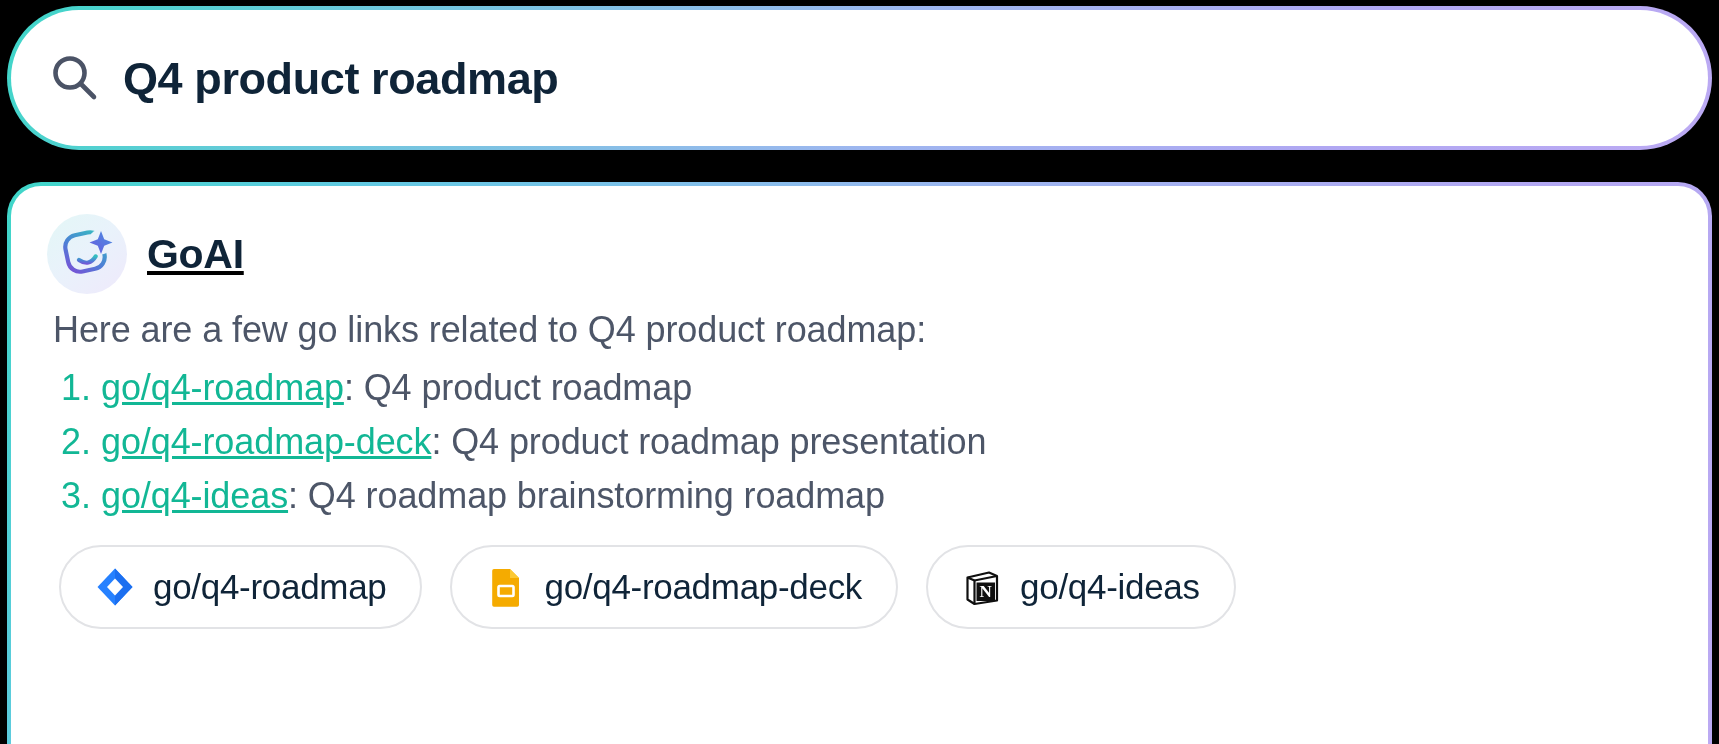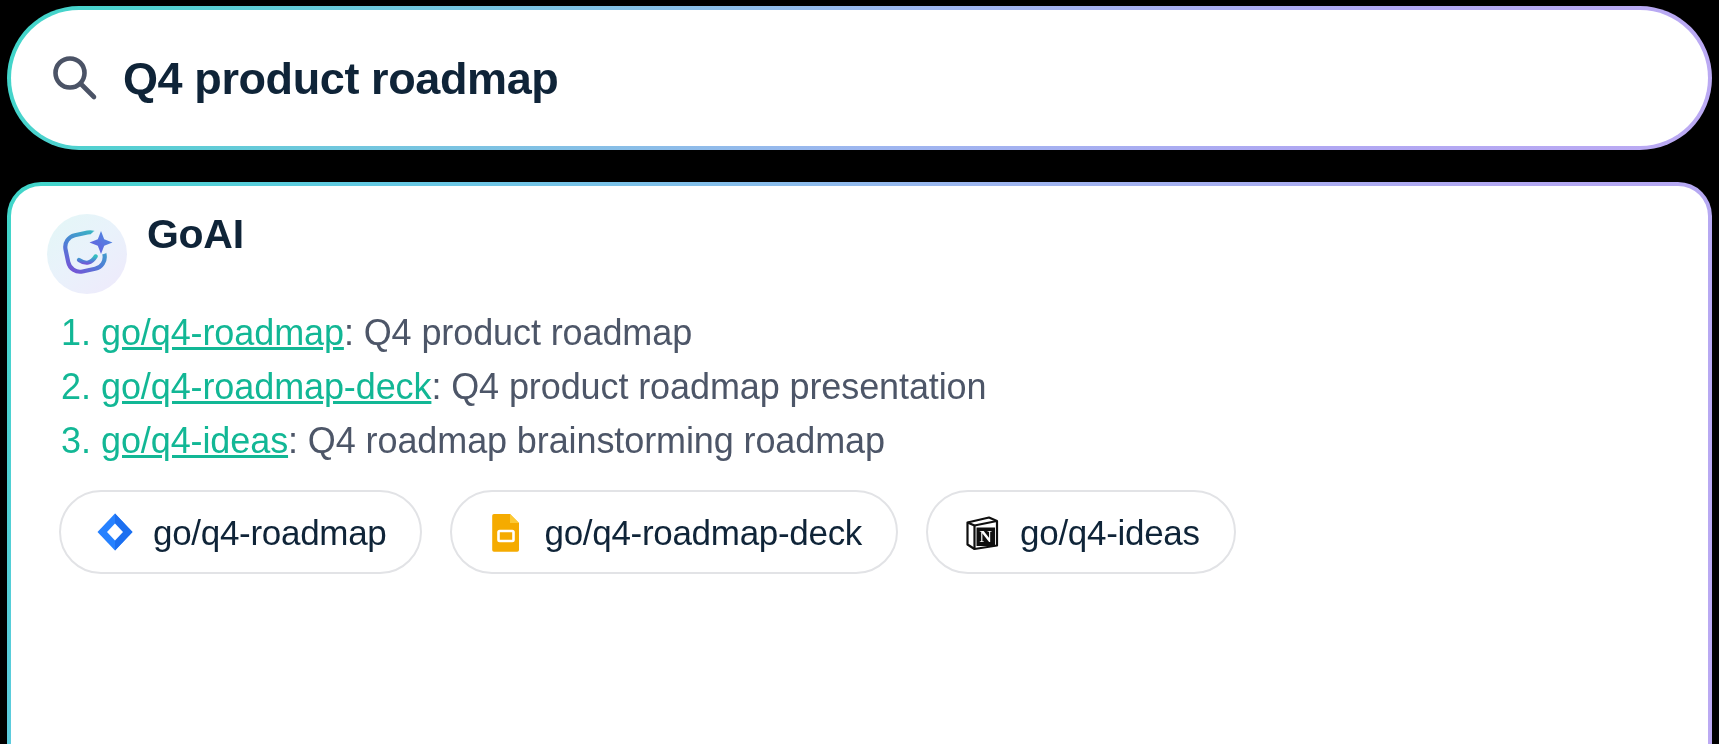--- a/index.html
+++ b/index.html
@@ -76,22 +76,24 @@
     width: 100%;
     height: 100%;
     box-sizing: border-box;
     border-radius: 30px;
     background: #ffffff;
     padding: 28px 36px 0 36px;
   }
 
   .card-head {
     display: flex;
+    align-items: center;
     gap: 20px;
     margin-bottom: 12px;
+    text-decoration: underline;
   }
   .logo-badge {
     width: 80px;
     height: 80px;
     flex: 0 0 80px;
     border-radius: 50%;
     background: linear-gradient(140deg, #e3f7f6 0%, #e9f2fb 48%, #efe9fb 100%);
     display: flex;
     align-items: center;
     justify-content: center;
@@ -216,20 +218,21 @@
               <rect x="6.5" y="6.5" width="37" height="37" rx="12" ry="12" fill="none" stroke="url(#goaiGrad)" stroke-width="4.2" transform="rotate(-12 25 25)"></rect>
             </g>
             <path d="M17.5 31.5 q8.5 9 17 0" fill="none" stroke="url(#goaiGrad)" stroke-width="4.2" stroke-linecap="round" transform="rotate(-12 25 25)"></path>
             <path d="M41 4 L44.2 12.3 L52.5 15.5 L44.2 18.7 L41 27 L37.8 18.7 L29.5 15.5 L37.8 12.3 Z" fill="url(#sparkGrad)"></path>
           </svg>
         </div>
         <div class="brand-name">GoAI</div>
       </div>
 
       <div class="answer-body">
+        <p class="answer-lead">Here are a few go links related to Q4 product roadmap:</p>
 
         <ol class="answer-list">
           <li>
             <span class="li-num">1.</span><a class="golink" href="#">go/q4-roadmap</a><span class="li-desc">: </span><span class="li-desc">Q4 product roadmap</span>
           </li>
           <li>
             <span class="li-num">2.</span><a class="golink" href="#">go/q4-roadmap-deck</a><span class="li-desc">: </span><span class="li-desc">Q4 product roadmap presentation</span>
           </li>
           <li>
             <span class="li-num">3.</span><a class="golink" href="#">go/q4-ideas</a><span class="li-desc">: </span><span class="li-desc">Q4 roadmap brainstorming roadmap</span>

